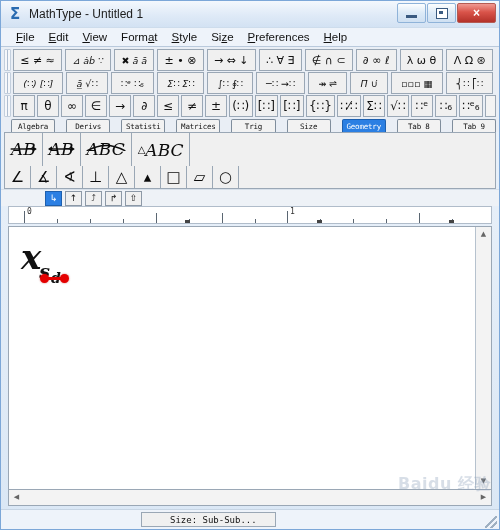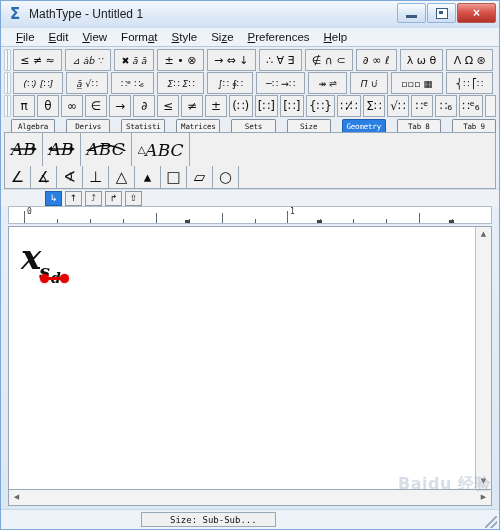--- a/index.html
+++ b/index.html
@@ -286,21 +286,21 @@
       <div class="tb-cell">∷₆</div>
       <div class="tb-cell">∷ᵉ₆</div>
       <div class="tb-blank"></div>
     </div>
 
     <div class="tabs-row">
       <div class="tab">Algebra</div>
       <div class="tab">Derivs</div>
       <div class="tab">Statisti</div>
       <div class="tab">Matrices</div>
-      <div class="tab">Sets</div>
+      <div class="tab">Trig</div>
       <div class="tab">Size</div>
       <div class="tab selected">Geometry</div>
       <div class="tab">Tab 8</div>
       <div class="tab">Tab 9</div>
     </div>
   </div>
 
   <div class="palette">
     <div class="pal-row">
       <div class="pal-cell">

